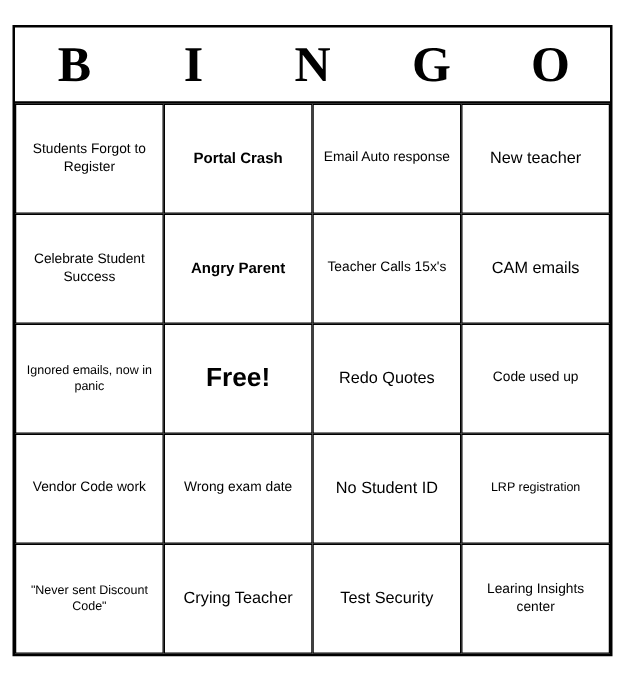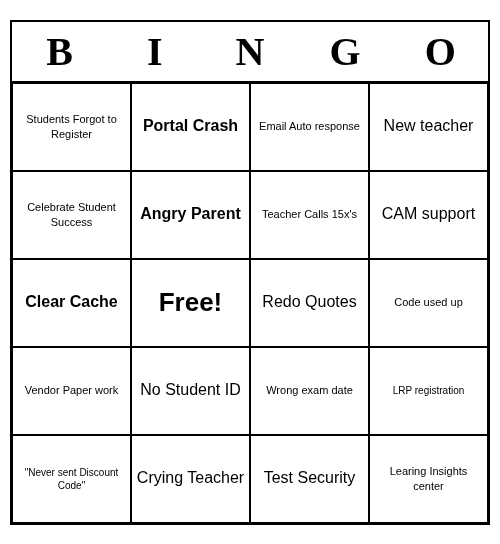--- a/index.html
+++ b/index.html
@@ -36,29 +36,29 @@
       grid-template-columns: repeat(4, 1fr);
       grid-template-rows: repeat(5, 88px);
     }
     .bingo-cell {
       border: 1px solid #000;
       display: flex;
       align-items: center;
       justify-content: center;
       text-align: center;
       padding: 4px;
-      font-size: 16px;
+      font-size: 13px;
       line-height: 1.3;
     }
     .bingo-cell.large-text {
-      font-size: 16px;
+      font-size: 12px;
       font-weight: bold;
     }
     .bingo-cell.free {
-      font-size: 26px;
+      font-size: 21px;
       font-weight: bold;
     }
     .bingo-cell.small-text {
       font-size: 11px;
     }
     .bingo-cell.xsmall-text {
       font-size: 10px;
     }
   </style>
 </head>
@@ -73,27 +73,27 @@
     <span class="bingo-header-letter">O</span>
   </div>
   <div class="bingo-grid">
   <div class="bingo-cell small-text">Students Forgot to Register</div>
       <div class="bingo-cell large-text">Portal Crash</div>
       <div class="bingo-cell small-text">Email Auto response</div>
       <div class="bingo-cell">New teacher</div>
       <div class="bingo-cell small-text">Celebrate Student Success</div>
       <div class="bingo-cell large-text">Angry Parent</div>
       <div class="bingo-cell small-text">Teacher Calls 15x's</div>
-      <div class="bingo-cell">CAM support</div>
-      <div class="bingo-cell large-text">Clear Cache</div>
+      <div class="bingo-cell">CAM emails</div>
+      <div class="bingo-cell xsmall-text">Ignored emails, now in panic</div>
       <div class="bingo-cell free">Free!</div>
       <div class="bingo-cell">Redo Quotes</div>
       <div class="bingo-cell small-text">Code used up</div>
-      <div class="bingo-cell small-text">Vendor Paper work</div>
+      <div class="bingo-cell small-text">Vendor Code work</div>
+      <div class="bingo-cell small-text">Wrong exam date</div>
       <div class="bingo-cell">No Student ID</div>
-      <div class="bingo-cell small-text">Wrong exam date</div>
       <div class="bingo-cell xsmall-text">LRP registration</div>
       <div class="bingo-cell xsmall-text">"Never sent Discount Code"</div>
       <div class="bingo-cell">Crying Teacher</div>
       <div class="bingo-cell">Test Security</div>
       <div class="bingo-cell small-text">Learing Insights center</div>
     </div>
 </div>
 
 </body></html>

